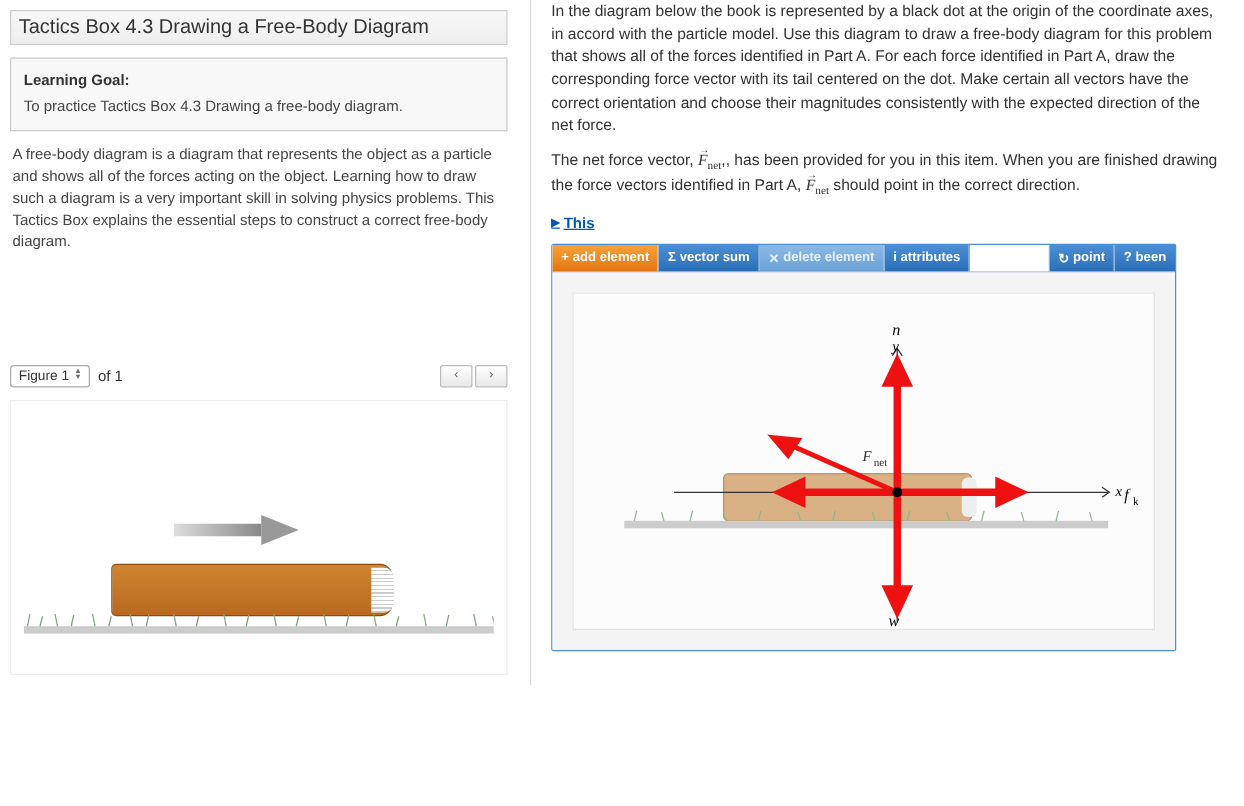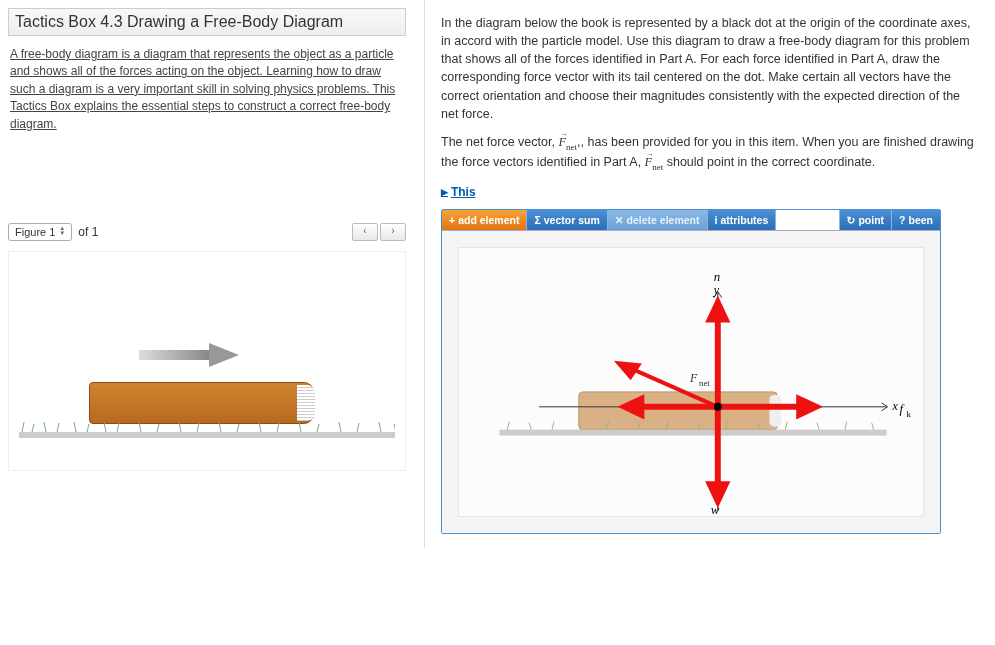--- a/index.html
+++ b/index.html
@@ -1,24 +1,24 @@
 <!DOCTYPE html>
 <html><head>
 <meta charset="utf-8">
 <style>
   * { box-sizing: border-box; margin: 0; padding: 0; }
   body { font-family: Arial, Helvetica, sans-serif; font-size: 12px; color: #333; background: #fff; width: 995px; }
   .layout { display: flex; }
   .left { width: 425px; padding: 8px 18px 8px 8px; border-right: 1px solid #ddd; }
-  .right { flex: 1; padding: 14px 16px; }
+  .right { flex: 1; padding: 0 16px; }
   h1 { font-size: 16px; font-weight: normal; color: #333; margin-bottom: 10px; padding: 4px 6px; background: linear-gradient(#f8f8f8,#eee); border: 1px solid #ccc; }
   .goal-box { border: 1px solid #ccc; background: #f8f8f8; padding: 10px; margin-bottom: 10px; }
   .goal-box h2 { font-size: 12px; font-weight: bold; margin-bottom: 6px; }
   .goal-box p, .left > p { font-size: 12px; line-height: 1.45; color: #444; }
-  .left > p { padding: 0 2px; text-decoration: underline; }
+  .left > p { padding: 0 2px; }
   .fig-bar { display: flex; align-items: center; gap: 6px; margin-top: 90px; margin-bottom: 10px; }
   .fig-select { border: 1px solid #aaa; border-radius: 3px; padding: 2px 6px; background: #fff; display: flex; align-items: flex-start; gap: 4px; font-size: 11px; }
   .fig-nav { margin-left: auto; display: flex; gap: 2px; }
   .fig-btn { width: 26px; height: 18px; border: 1px solid #bbb; background: linear-gradient(#fff,#e8e8e8); border-radius: 2px; text-align: center; line-height: 14px; font-size: 10px; color: #666; cursor: pointer; }
   .figure-area { border: 1px solid #eee; background: #fff; height: 220px; position: relative; overflow: hidden; }
   .right p { font-size: 12.5px; line-height: 1.45; margin-bottom: 10px; color: #333; }
   .right p b { font-weight: bold; }
   .fnet { font-family: 'Times New Roman', serif; font-style: italic; position: relative; }
   .fnet .arrow { position: absolute; top: -7px; left: 1px; font-size: 8px; font-style: normal; }
   .fnet sub { font-size: 9px; font-style: normal; }
@@ -42,20 +42,24 @@
   .book::after { content:''; position:absolute; right:-2px; top:2px; bottom:2px; width:18px; background: repeating-linear-gradient(#fff,#fff 2px,#ccc 2px,#ccc 3px); border-radius: 0 8px 8px 0; }
   .push-arrow { position: absolute; left: 130px; bottom: 100px; }
   .push-arrow svg { display: block; }
 </style>
 </head>
 <body>
 
 <div class="layout">
   <div class="left">
     <h1>Tactics Box 4.3 Drawing a Free-Body Diagram</h1>
+    <div class="goal-box">
+      <h2>Learning Goal:</h2>
+      <p>To practice Tactics Box 4.3 Drawing a free-body diagram.</p>
+    </div>
     <p>A free-body diagram is a diagram that represents the object as a particle and shows all of the forces acting on the object. Learning how to draw such a diagram is a very important skill in solving physics problems. This Tactics Box explains the essential steps to construct a correct free-body diagram.</p>
 
     <div class="fig-bar">
       <div class="fig-select">
         <span>Figure 1</span>
         <span class="stepper">
           <span>▲</span>
             <span>▼</span>
         </span>
       </div>
@@ -108,21 +112,21 @@
               <line x1="375" y1="2" x2="377" y2="10"></line>
         </g>
           </svg>
       </div>
     </div>
   </div>
 
   <div class="right">
     <p>In the diagram below the book is represented by a black dot at the origin of the coordinate axes, in accord with the particle model. Use this diagram to draw a free-body diagram for this problem that shows all of the forces identified in Part A. For each force identified in Part A, draw the corresponding force vector with its tail centered on the dot. Make certain all vectors have the correct orientation and choose their magnitudes consistently with the expected direction of the net force.</p>
     <p>
-      <span>The net force vector, </span><span class="fnet"><span class="arrow">→</span><span>F</span><sub>net</sub></span>,<span>, has been provided for you in this item. When you are finished drawing the force vectors identified in Part A, </span><span class="fnet"><span class="arrow">→</span><span>F</span><sub>net</sub></span><span> should point in the correct coordinate.</span>
+      <span>The net force vector, </span><span class="fnet"><span class="arrow">→</span><span>F</span><sub>net</sub></span>,<span>, has been provided for you in this item. When you are finished drawing the force vectors identified in Part A, </span><span class="fnet"><span class="arrow">→</span><span>F</span><sub>net</sub></span><span> should point in the correct direction.</span>
     </p>
     <div class="hints">
       <span class="tri">▶</span>
       <span>This</span>
     </div>
 
     <div class="vec-widget">
       <div class="toolbar">
         <div class="tbar-btn orange">
             <span>+</span>

